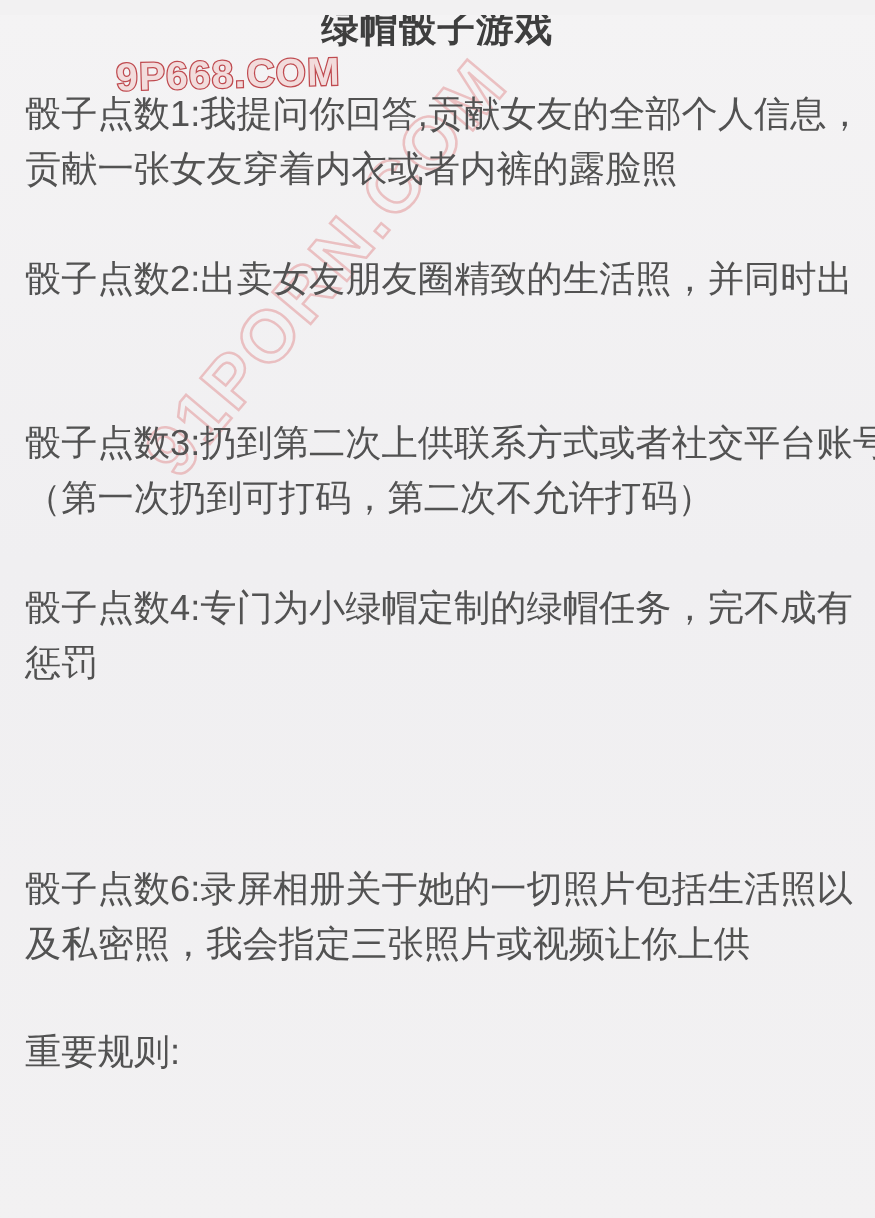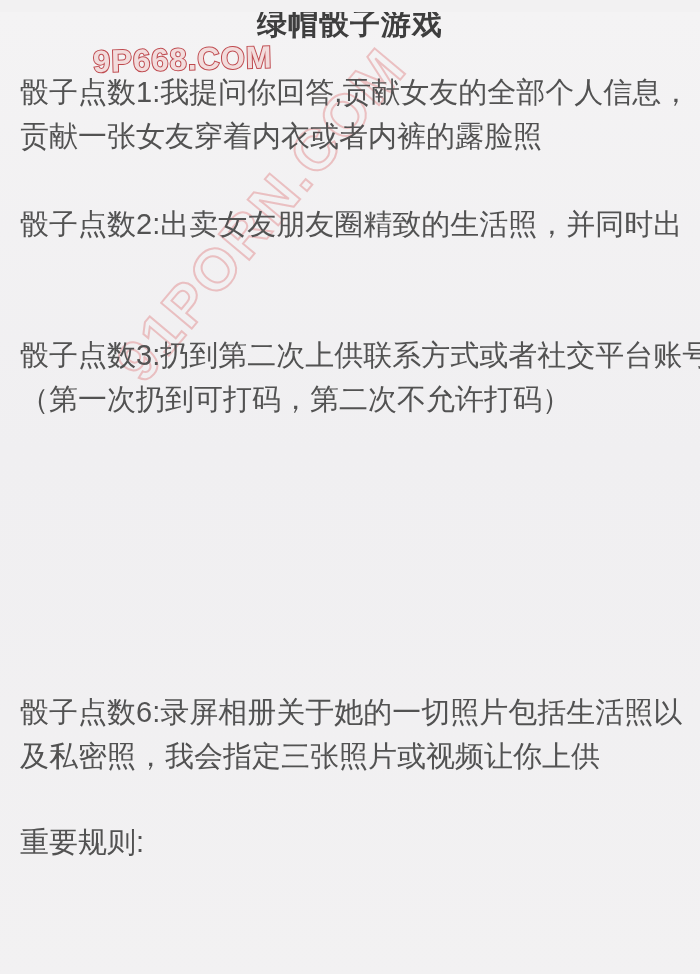--- a/index.html
+++ b/index.html
@@ -72,20 +72,24 @@
 
     <div class="para p2">
       <div class="line">骰子点数2:出卖女友朋友圈精致的生活照，并同时出</div>
     </div>
 
     <div class="para p3">
       <div class="line">骰子点数3:扔到第二次上供联系方式或者社交平台账号</div>
       <div class="line">（第一次扔到可打码，第二次不允许打码）</div>
     </div>
 
+    <div class="para p4">
+      <div class="line">骰子点数4:专门为小绿帽定制的绿帽任务，完不成有</div>
+      <div class="line">惩罚</div>
+    </div>
 
 
     <div class="para p6">
       <div class="line">骰子点数6:录屏相册关于她的一切照片包括生活照以</div>
       <div class="line">及私密照，我会指定三张照片或视频让你上供</div>
     </div>
 
     <div class="para rules-header">重要规则:</div>
 
 

